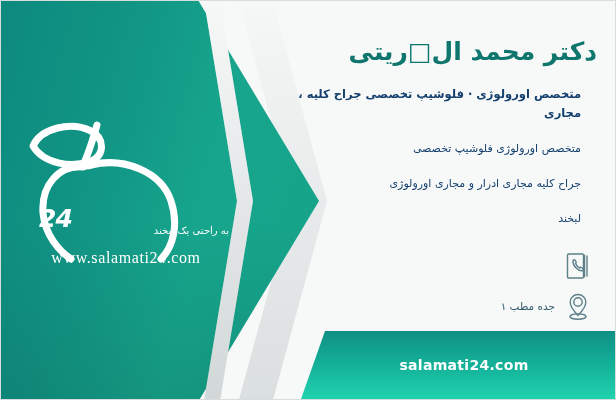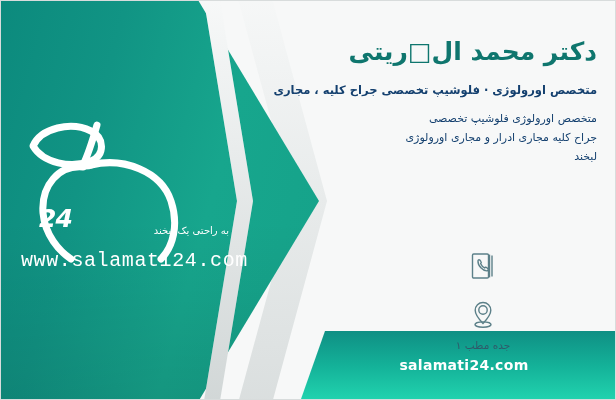--- a/index.html
+++ b/index.html
@@ -76,23 +76,23 @@
     z-index: 6;
   }
   .logo svg { display: block; }
   .logo-url {
     position: absolute;
     left: 20px;
     top: 248px;
     width: 210px;
     text-align: center;
     color: #ffffff;
-    font-size: 20px;
+    font-size: 16px;
     letter-spacing: 0.6px;
-    font-family: Liberation Mono, monospace;
+    font-family: Liberation Serif, serif;
     z-index: 7;
     white-space: nowrap;
   }
   .logo-tagline {
     position: absolute;
     left: 108px;
     top: 224px;
     width: 120px;
     text-align: right;
     color: #ffffff;
@@ -132,21 +132,21 @@
     font-weight: bold;
     line-height: 1.35;
     margin: 0 0 12px 0;
     white-space: nowrap;
   }
   .spec-line {
     color: #14406f;
     font-size: 11.5px;
     font-weight: bold;
     line-height: 1.65;
-    margin: 0;
+    margin: 16px;
   }
   .spec-line.big {
     font-size: 13.5px;
   }
   .spec-block-2 {
     margin-top: 9px;
   }
   .spec-block-2 .spec-line {
     font-size: 11px;
     font-weight: normal;
@@ -157,21 +157,21 @@
   .contacts {
     position: absolute;
     right: 22px;
     top: 248px;
     width: 220px;
     z-index: 5;
     direction: rtl;
   }
   .contact-row {
     display: flex;
-    flex-direction: column;
+    flex-direction: row;
     align-items: center;
     justify-content: flex-start;
     gap: 8px;
     margin-bottom: 6px;
     min-height: 34px;
   }
   .contact-icon {
     width: 30px;
     height: 34px;
     flex: 0 0 auto;

